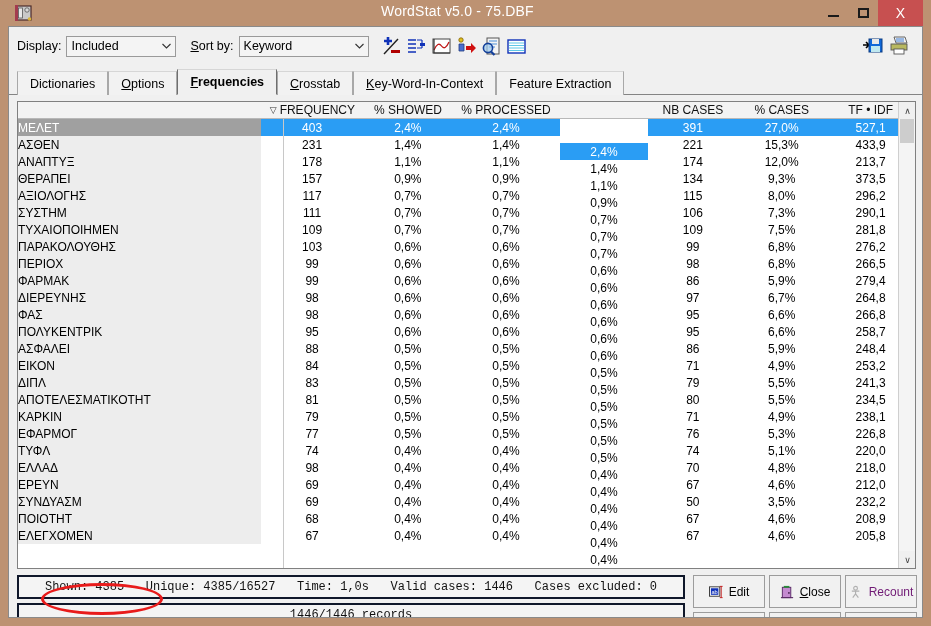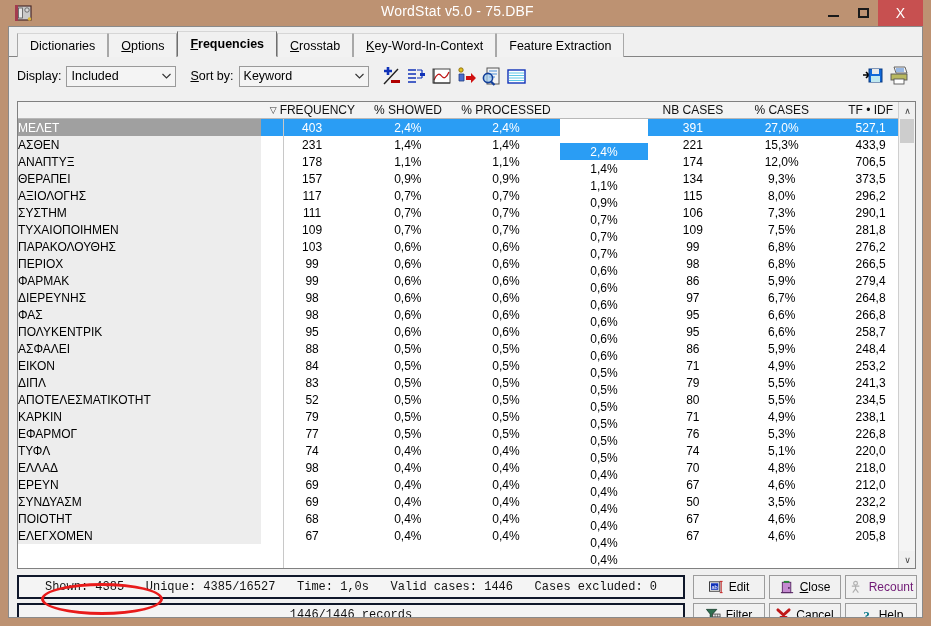--- a/index.html
+++ b/index.html
@@ -254,21 +254,21 @@
   
   #buttonpanel {
     position: absolute;
     left: 684px; top: 548px;
     width: 220px;
     display: grid;
     grid-template-columns: 72px 72px 72px;
     grid-gap: 4px;
   }
   .btn {
-    height: 24px;
+    height: 33px;
     border: 1px solid #9c9c9c;
     background: #f1f1f1;
     display: flex; align-items: center; justify-content: center;
     gap: 5px;
     font-size: 12px; color: #000;
     cursor: default;
   }
   .btn.disabled { color: #701a75; }
   .btn u { text-decoration: underline; }
   .bico { width: 15px; height: 14px; flex: 0 0 auto; }
@@ -298,29 +298,20 @@
         </div>
       <div class="win-btn">
           <span class="max-glyph"></span>
         </div>
       <div class="win-btn close">X</div>
     </div>
   </div>
 
   <div id="client">
 
-    <div id="tabstrip">
-        <div class="tab">Dictionaries</div>
-        <div class="tab"><u>O</u>ptions</div>
-        <div class="tab active"><u>F</u>requencies</div>
-        <div class="tab"><u>C</u>rosstab</div>
-        <div class="tab"><u>K</u>ey-Word-In-Context</div>
-        <div class="tab">Feature Extraction</div>
-      </div>
-
     <div id="toolbar">
       <span class="tb-label">Display:</span>
       <div class="combo" id="display-combo">
         <span class="val">Included</span>
         <span class="arrow">
           <svg width="9" height="6" viewBox="0 0 9 6">
               <path d="M0.5 1 L4.5 5 L8.5 1" fill="none" stroke="#333" stroke-width="1.1"></path>
             </svg>
         </span>
       </div>
@@ -390,20 +381,29 @@
         <div class="tbicon">
           <svg width="21" height="21" viewBox="0 0 21 21">
             <path d="M5 2 h11 l2 6 h-11 z" fill="#f2f2f2" stroke="#555" stroke-width="0.9"></path>
             <path d="M7 4 h8 M7 6 h8" stroke="#2a6fd0" stroke-width="0.9"></path>
             <rect x="2" y="9" width="16" height="6" fill="#b8b860" stroke="#555" stroke-width="0.9"></rect>
             <rect x="5" y="14" width="10" height="5" fill="#fff" stroke="#555" stroke-width="0.9"></rect>
           </svg>
         </div>
       </div>
     </div>
+
+    <div id="tabstrip">
+        <div class="tab">Dictionaries</div>
+        <div class="tab"><u>O</u>ptions</div>
+        <div class="tab active"><u>F</u>requencies</div>
+        <div class="tab"><u>C</u>rosstab</div>
+        <div class="tab"><u>K</u>ey-Word-In-Context</div>
+        <div class="tab">Feature Extraction</div>
+      </div>
 
     <div id="gridwrap">
       <div id="grid-header">
           <div class="hc w-kw kw">
             <span></span>
           </div>
           <div class="hc w-freq">
             <span class="sort-tri">▽</span>
             <span>FREQUENCY</span>
           </div>
@@ -448,21 +448,21 @@
             <div class="cell w-tfidf">433,9</div>
           </div>
           <div class="row">
             <div class="cell w-kw kw">ΑΝΑΠΤΥΞ</div>
             <div class="cell w-freq">178</div>
             <div class="cell w-show">1,1%</div>
             <div class="cell w-proc">1,1%</div>
             <div class="cell w-total">1,1%</div>
             <div class="cell w-nbc">174</div>
             <div class="cell w-pcc">12,0%</div>
-            <div class="cell w-tfidf">706,5</div>
+            <div class="cell w-tfidf">213,7</div>
           </div>
           <div class="row">
             <div class="cell w-kw kw">ΘΕΡΑΠΕΙ</div>
             <div class="cell w-freq">157</div>
             <div class="cell w-show">0,9%</div>
             <div class="cell w-proc">0,9%</div>
             <div class="cell w-total">0,9%</div>
             <div class="cell w-nbc">134</div>
             <div class="cell w-pcc">9,3%</div>
             <div class="cell w-tfidf">373,5</div>
@@ -582,21 +582,21 @@
             <div class="cell w-freq">83</div>
             <div class="cell w-show">0,5%</div>
             <div class="cell w-proc">0,5%</div>
             <div class="cell w-total">0,5%</div>
             <div class="cell w-nbc">79</div>
             <div class="cell w-pcc">5,5%</div>
             <div class="cell w-tfidf">241,3</div>
           </div>
           <div class="row">
             <div class="cell w-kw kw">ΑΠΟΤΕΛΕΣΜΑΤΙΚΟΤΗΤ</div>
-            <div class="cell w-freq">52</div>
+            <div class="cell w-freq">81</div>
             <div class="cell w-show">0,5%</div>
             <div class="cell w-proc">0,5%</div>
             <div class="cell w-total">0,5%</div>
             <div class="cell w-nbc">80</div>
             <div class="cell w-pcc">5,5%</div>
             <div class="cell w-tfidf">234,5</div>
           </div>
           <div class="row">
             <div class="cell w-kw kw">ΚΑΡΚΙΝ</div>
             <div class="cell w-freq">79</div>

